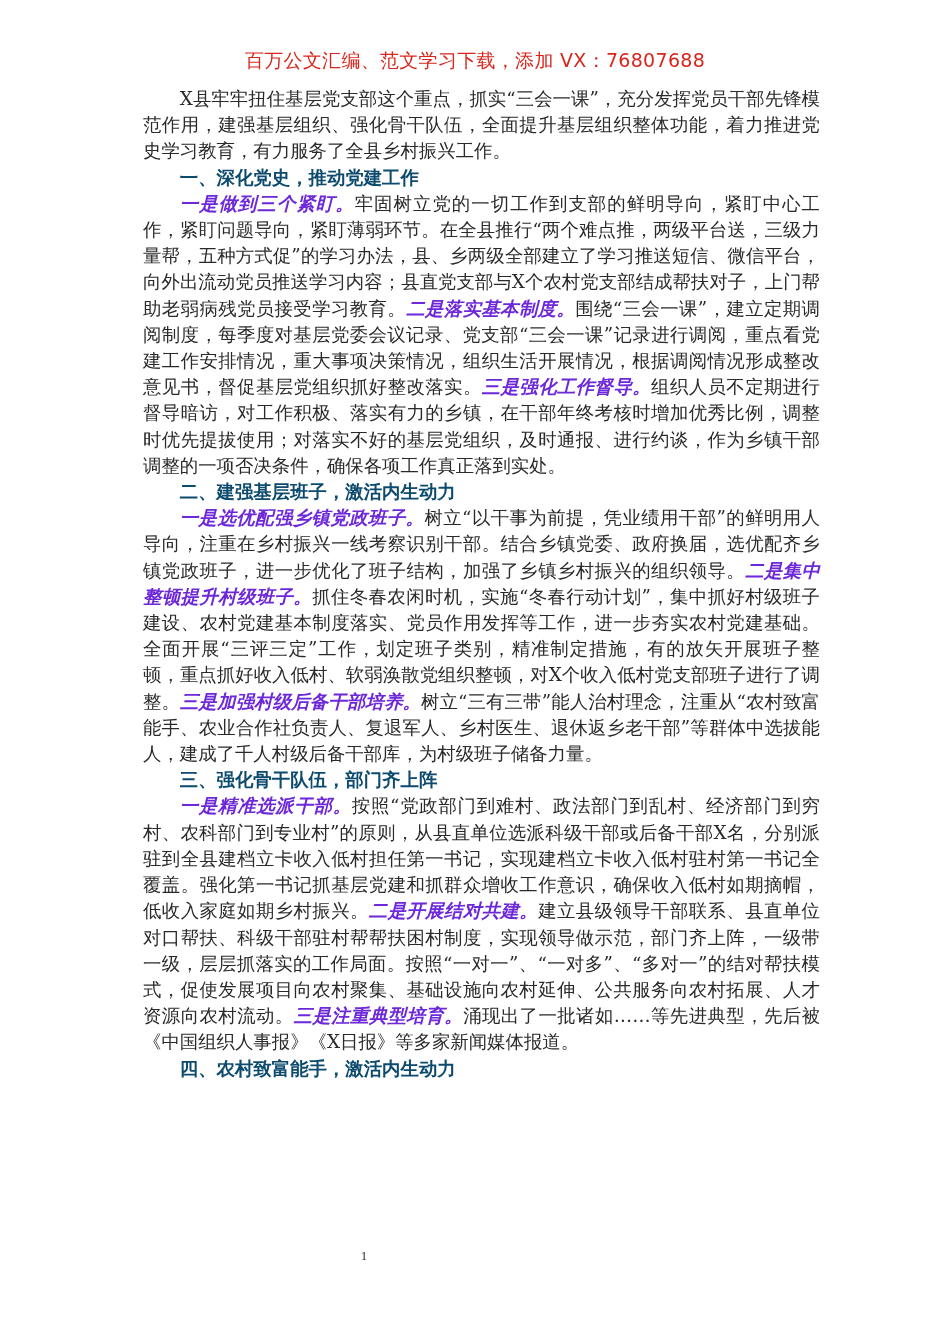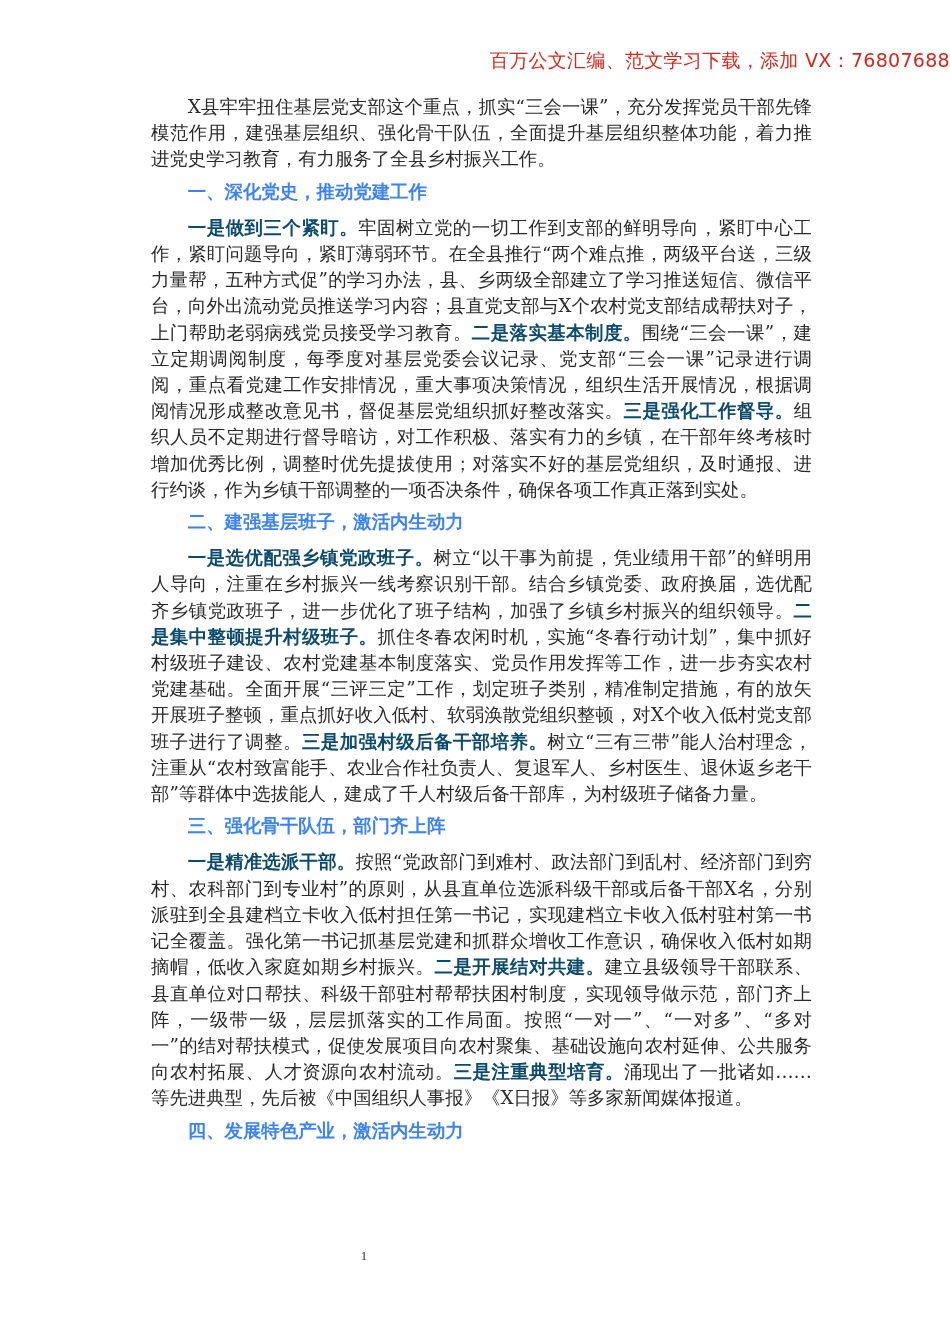--- a/index.html
+++ b/index.html
@@ -1,33 +1,33 @@
 <!DOCTYPE html>
 <html><head>
 <meta charset="utf-8">
 <style>
   html, body { margin: 0; padding: 0; background: #ffffff; }
   body { width: 950px; height: 1344px; position: relative; overflow: hidden; }
   .page {
     position: absolute; left: 0; top: 0; width: 950px; height: 1344px; background: #fff;
   }
   .banner {
-    position: absolute; top: 48px; left: 0; width: 950px; text-align: right;
+    position: absolute; top: 48px; left: 0; width: 950px; text-align: center;
     font-family: "DejaVu Sans", "Liberation Sans", sans-serif;
     font-size: 19px; color: #d9261c; letter-spacing: 0.3px;
   }
   .body {
     position: absolute; left: 143px; top: 86px; width: 677px;
     font-family: "DejaVu Serif", "Liberation Serif", serif;
     font-size: 18.4px; line-height: 26.2px; color: #2a2a2a;
     text-align: justify; text-justify: inter-character;
   }
-  .body p { margin: 8px; text-indent: 2em; }
-  .body p.h { font-family: Liberation Mono, monospace; font-weight: bold; color: #3b82f6; }
-  .b { font-family: "DejaVu Sans", "Liberation Sans", sans-serif; font-weight: bold; color: #0c4a6e; }
+  .body p { margin: 0; text-indent: 2em; }
+  .body p.h { font-family: Liberation Sans, sans-serif; font-weight: bold; color: #0c4a6e; }
+  .b { font-family: "DejaVu Sans", "Liberation Sans", sans-serif; font-weight: bold; color: #6d28d9; font-style: italic; }
   .pagenum {
     position: absolute; left: 358px; top: 1248px; width: 12px; text-align: center;
     font-family: "Liberation Serif", "DejaVu Serif", serif; font-size: 13px; color: #333;
   }
 </style>
 </head>
 <body>
 
 <div class="page">
   <div class="banner">百万公文汇编、范文学习下载，添加 VX：76807688</div>
@@ -37,17 +37,17 @@
 
     <p class="h">一、深化党史，推动党建工作</p>
     <p><span class="b">一是做到三个紧盯。</span><span>牢固树立党的一切工作到支部的鲜明导向，紧盯中心工作，紧盯问题导向，紧盯薄弱环节。在全县推行“两个难点推，两级平台送，三级力量帮，五种方式促”的学习办法，县、乡两级全部建立了学习推送短信、微信平台，向外出流动党员推送学习内容；县直党支部与X个农村党支部结成帮扶对子，上门帮助老弱病残党员接受学习教育。</span><span class="b">二是落实基本制度。</span><span>围绕“三会一课”，建立定期调阅制度，每季度对基层党委会议记录、党支部“三会一课”记录进行调阅，重点看党建工作安排情况，重大事项决策情况，组织生活开展情况，根据调阅情况形成整改意见书，督促基层党组织抓好整改落实。</span><span class="b">三是强化工作督导。</span><span>组织人员不定期进行督导暗访，对工作积极、落实有力的乡镇，在干部年终考核时增加优秀比例，调整时优先提拔使用；对落实不好的基层党组织，及时通报、进行约谈，作为乡镇干部调整的一项否决条件，确保各项工作真正落到实处。</span></p>
 
     <p class="h">二、建强基层班子，激活内生动力</p>
     <p><span class="b">一是选优配强乡镇党政班子。</span><span>树立“以干事为前提，凭业绩用干部”的鲜明用人导向，注重在乡村振兴一线考察识别干部。结合乡镇党委、政府换届，选优配齐乡镇党政班子，进一步优化了班子结构，加强了乡镇乡村振兴的组织领导。</span><span class="b">二是集中整顿提升村级班子。</span><span>抓住冬春农闲时机，实施“冬春行动计划”，集中抓好村级班子建设、农村党建基本制度落实、党员作用发挥等工作，进一步夯实农村党建基础。全面开展“三评三定”工作，划定班子类别，精准制定措施，有的放矢开展班子整顿，重点抓好收入低村、软弱涣散党组织整顿，对X个收入低村党支部班子进行了调整。</span><span class="b">三是加强村级后备干部培养。</span><span>树立“三有三带”能人治村理念，注重从“农村致富能手、农业合作社负责人、复退军人、乡村医生、退休返乡老干部”等群体中选拔能人，建成了千人村级后备干部库，为村级班子储备力量。</span></p>
 
     <p class="h">三、强化骨干队伍，部门齐上阵</p>
     <p><span class="b">一是精准选派干部。</span><span>按照“党政部门到难村、政法部门到乱村、经济部门到穷村、农科部门到专业村”的原则，从县直单位选派科级干部或后备干部X名，分别派驻到全县建档立卡收入低村担任第一书记，实现建档立卡收入低村驻村第一书记全覆盖。强化第一书记抓基层党建和抓群众增收工作意识，确保收入低村如期摘帽，低收入家庭如期乡村振兴。</span><span class="b">二是开展结对共建。</span><span>建立县级领导干部联系、县直单位对口帮扶、科级干部驻村帮帮扶困村制度，实现领导做示范，部门齐上阵，一级带一级，层层抓落实的工作局面。按照“一对一”、“一对多”、“多对一”的结对帮扶模式，促使发展项目向农村聚集、基础设施向农村延伸、公共服务向农村拓展、人才资源向农村流动。</span><span class="b">三是注重典型培育。</span><span>涌现出了一批诸如……等先进典型，先后被《中国组织人事报》《X日报》等多家新闻媒体报道。</span></p>
 
-    <p class="h">四、发展特色产业，激活内生动力</p>
+    <p class="h">四、农村致富能手，激活内生动力</p>
   </div>
 
   <div class="pagenum">1</div>
 </div>
 
 </body></html>

